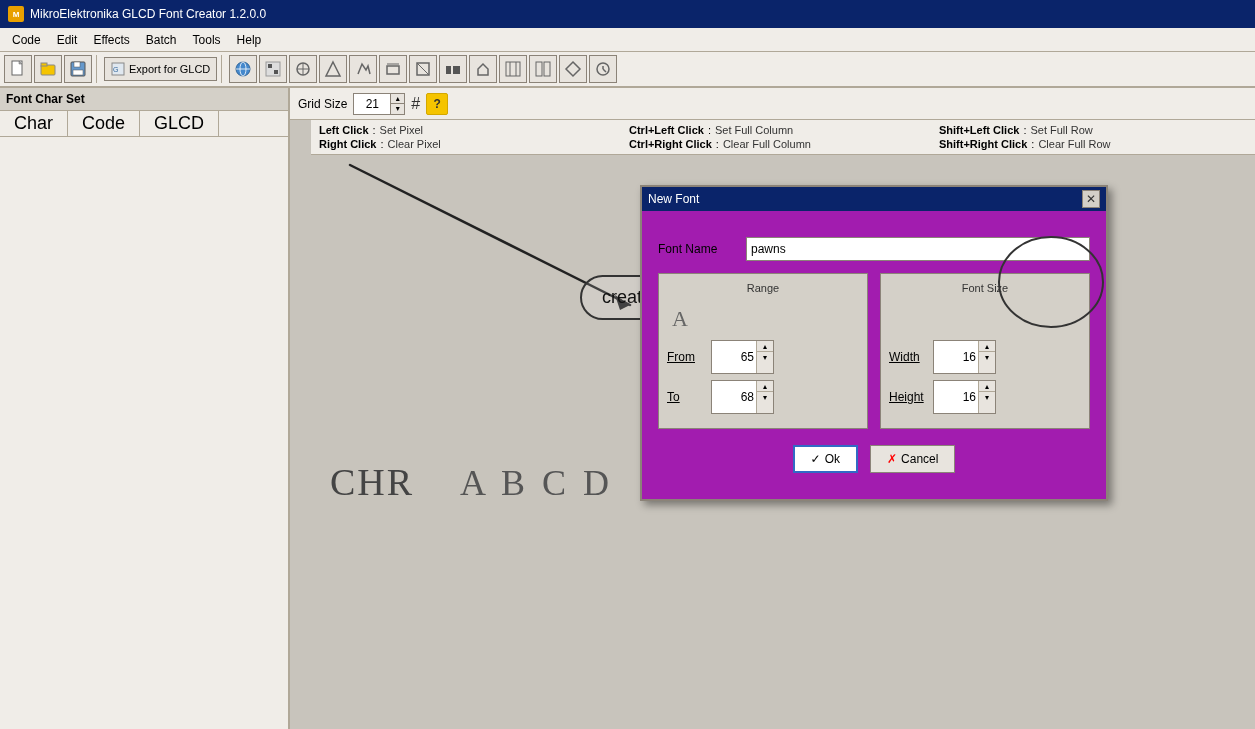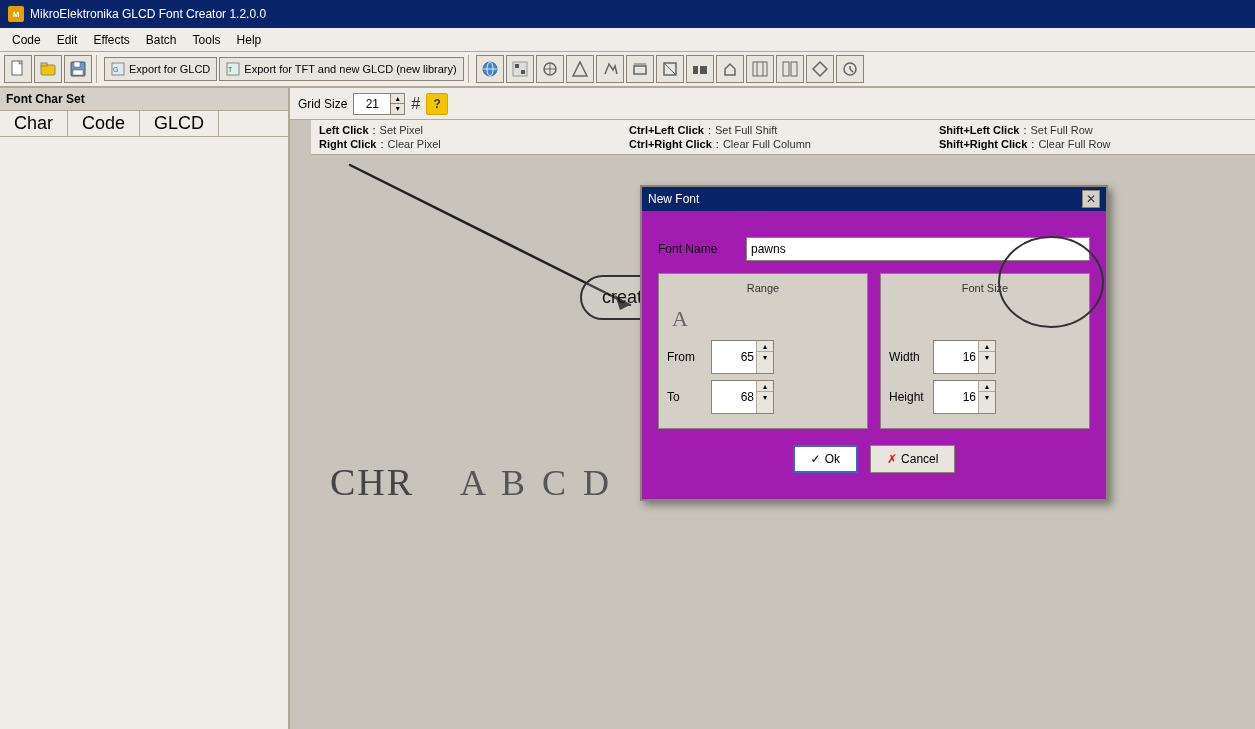--- a/index.html
+++ b/index.html
@@ -55,21 +55,21 @@
     #dialog-titlebar { background: #0a246a; color: white; height: 24px; display: flex; align-items: center; justify-content: space-between; padding: 0 6px; font-size: 12px; }
     #dialog-titlebar-close { width: 18px; height: 18px; background: #d4d0c8; color: #333; display: flex; align-items: center; justify-content: center; cursor: pointer; font-size: 12px; border: 1px solid #8b8378; }
     #dialog-body { padding: 26px 16px; }
     .form-row { display: flex; align-items: center; margin-bottom: 12px; gap: 8px; }
     .form-label { font-size: 12px; color: #000; min-width: 80px; }
     .form-input { flex: 1; height: 24px; border: 1px solid #8b8378; background: white; padding: 0 4px; font-size: 12px; }
     .form-sections { display: flex; gap: 12px; margin-bottom: 12px; }
     .form-section { flex: 1; border: 1px solid #8b8378; padding: 8px; background: #d4d0c8; }
     .form-section-title { font-size: 11px; color: #333; margin-bottom: 8px; text-align: center; }
     .section-row { display: flex; align-items: center; margin-bottom: 6px; }
-    .section-label { font-size: 12px; min-width: 44px; }
+    .section-label { font-size: 12px; min-width: 44px; text-decoration: underline; }
     .spin-control { display: flex; border: 1px solid #8b8378; background: white; }
     .spin-control input { width: 44px; height: 32px; border: none; text-align: right; padding-right: 2px; font-size: 12px; background: white; }
     .spin-control-arrows { display: flex; flex-direction: column; background: #e8e4de; border-left: 1px solid #b0a898; }
     .spin-control-arrow { width: 16px; height: 11px; display: flex; align-items: center; justify-content: center; cursor: pointer; font-size: 8px; border: none; background: #e8e4de; }
     .spin-control-arrow:first-child { border-bottom: 1px solid #b0a898; }
     .dialog-buttons { display: flex; justify-content: center; gap: 12px; padding-top: 4px; }
     .dialog-btn { height: 28px; padding: 0 16px; border: 1px solid #8b8378; background: #e8e4de; cursor: pointer; font-size: 12px; display: flex; align-items: center; gap: 4px; }
     .dialog-btn.ok { border: 2px solid #316ac5; background: white; }
 
     
@@ -113,27 +113,20 @@
       </svg>
   </div>
   <div class="toolbar-separator"></div>
   <div class="toolbar-text-btn">
     <svg width="14" height="14" viewBox="0 0 14 14">
         <rect x="1" y="1" width="12" height="12" fill="#e0e8f0" stroke="#888" stroke-width="1"></rect>
         <text x="2" y="10" font-size="7" fill="#336699">G</text>
       </svg>
     <span>Export for GLCD</span>
   </div>
-  <div class="toolbar-text-btn">
-    <svg width="14" height="14" viewBox="0 0 14 14">
-        <rect x="1" y="1" width="12" height="12" fill="#e0f0e8" stroke="#888" stroke-width="1"></rect>
-        <text x="2" y="10" font-size="7" fill="#336633">T</text>
-      </svg>
-    <span>Export for TFT and new GLCD (new library)</span>
-  </div>
   <div class="toolbar-separator"></div>
   <div class="toolbar-btn">
     <svg width="18" height="18" viewBox="0 0 18 18">
         <circle cx="9" cy="9" r="7" fill="#4488cc" stroke="#336699" stroke-width="1"></circle>
         <ellipse cx="9" cy="9" rx="3" ry="7" fill="none" stroke="white" stroke-width="0.8"></ellipse>
         <line x1="2" y1="9" x2="16" y2="9" stroke="white" stroke-width="0.8"></line>
       </svg>
   </div>
   <div class="toolbar-btn">
       <svg width="18" height="18" viewBox="0 0 18 18">
@@ -240,21 +233,21 @@
 
     <div id="hint-bar">
       <div class="hint-row">
         <span class="hint-key">Left Click</span>
         <span>:</span>
         <span class="hint-desc">Set Pixel</span>
       </div>
       <div class="hint-row">
         <span class="hint-key">Ctrl+Left Click</span>
         <span>:</span>
-        <span class="hint-desc">Set Full Shift</span>
+        <span class="hint-desc">Set Full Column</span>
       </div>
       <div class="hint-row">
         <span class="hint-key">Shift+Left Click</span>
         <span>:</span>
         <span class="hint-desc">Set Full Row</span>
       </div>
       <div class="hint-row">
         <span class="hint-key">Right Click</span>
         <span>:</span>
         <span class="hint-desc">Clear Pixel</span>

